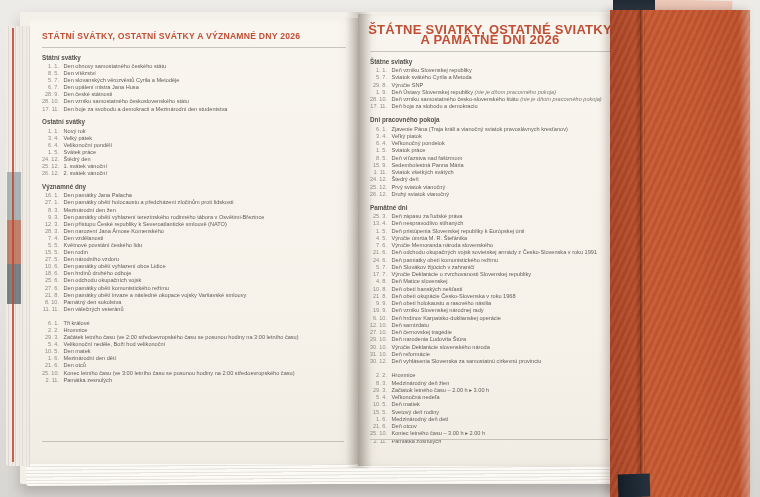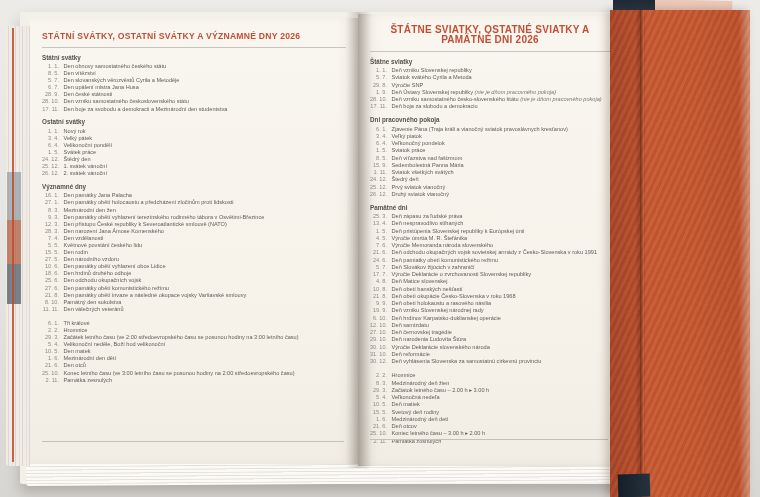--- a/index.html
+++ b/index.html
@@ -51,21 +51,21 @@
     background:repeating-linear-gradient(115deg,rgba(255,255,255,.05) 0 3px,rgba(0,0,0,.04) 3px 6px);}
   .cover-crease{position:absolute;left:30px;top:0;width:4px;height:100%;
     background:linear-gradient(90deg,rgba(90,30,10,.55),rgba(255,160,120,.25));}
   .strap-bottom{position:absolute;left:618px;top:474px;width:32px;height:23px;
     background:linear-gradient(90deg,#141e28,#25323e);transform:rotate(-2deg);}
 
   
   .inner{position:absolute;inset:0;}
   .pg-title{font-weight:bold;color:#c04f36;letter-spacing:.25px;font-size:8.6px;line-height:10px;}
   .page-left .pg-title{margin:13px 14px 0 12px;text-align:left;}
-  .page-right .pg-title{margin:11px 10px 0 10px;text-align:center;font-size:10px;}
+  .page-right .pg-title{margin:11px 10px 0 10px;text-align:center;font-size:13px;}
   .title-rule{border-top:1px solid #c9c5bd;margin:6px 12px 0 12px;}
   .bottom-rule{position:absolute;left:12px;right:14px;bottom:22px;border-top:1px solid #c3c0b8;}
   .page-right .bottom-rule{bottom:26px;}
 
   .list{margin:2px 10px 0 12px;}
   .sec-h{font-weight:bold;font-size:6.3px;color:#54524d;margin:5.5px 0 2.5px;line-height:7px;}
   .sec-gap{height:7px;}
   .row{display:flex;white-space:nowrap;font-size:5.6px;line-height:7.1px;color:#605d58;}
   .page-right .row{line-height:7.25px;}
   .row .d{width:17px;min-width:17px;text-align:right;margin-right:4.5px;color:#8e8b84;}

